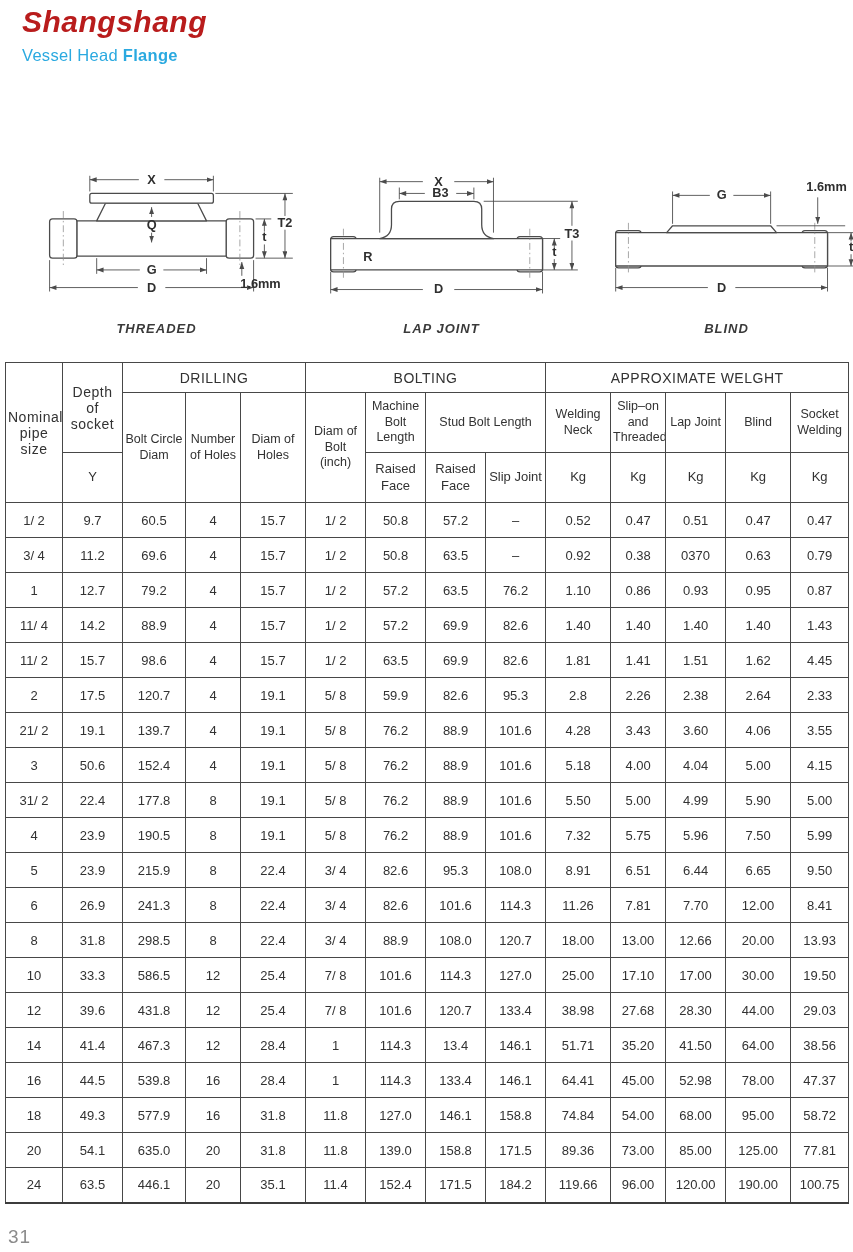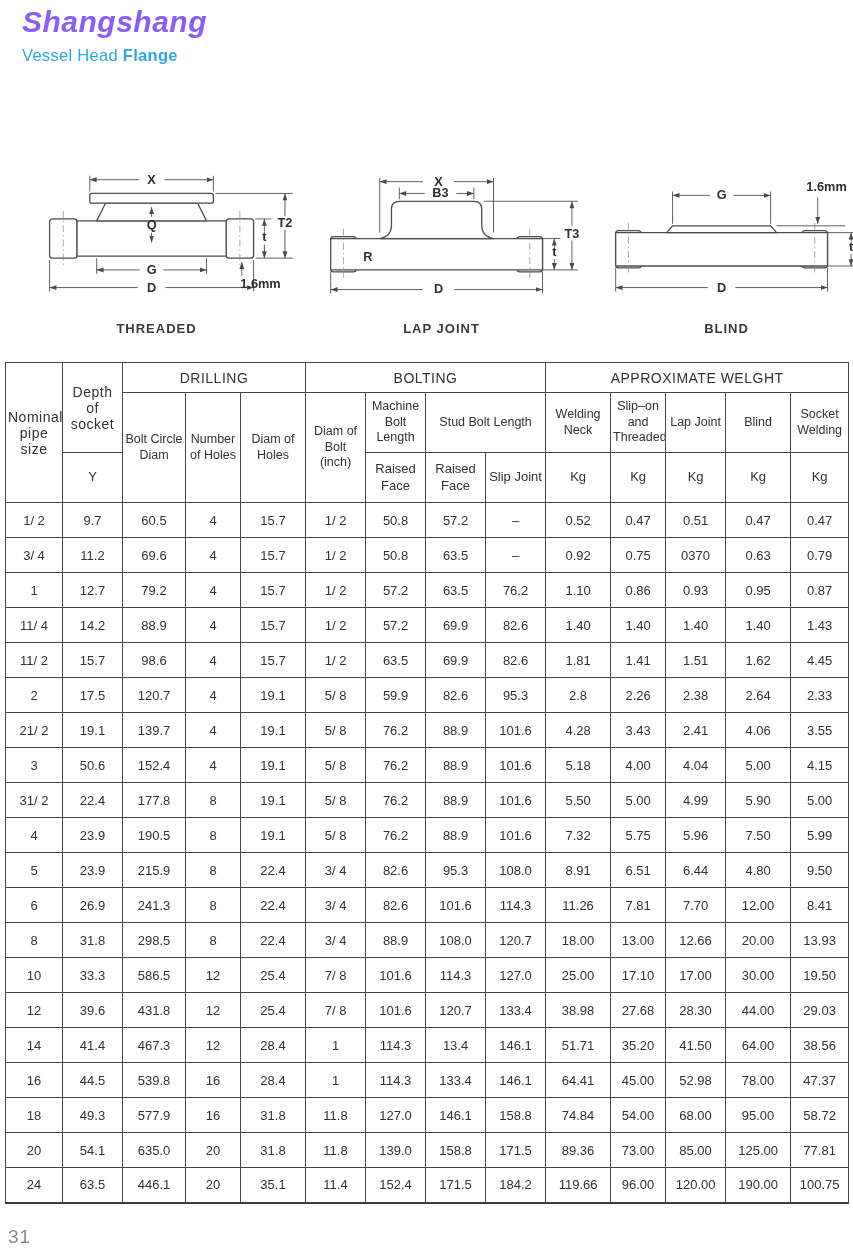--- a/index.html
+++ b/index.html
@@ -6,33 +6,33 @@
   body { background:#e8e8e8; font-family:"Liberation Sans", sans-serif; }
   .page {
     position:relative; width:853px; height:1252px; background:#ffffff;
     overflow:hidden; margin:0 auto;
   }
   
   .hdr { position:relative; height:92px; }
   .logo { position:absolute; left:22px; top:6px; }
   .logo-brand {
     font-style:italic; font-weight:bold; font-size:30px; letter-spacing:0.5px;
-    color:#8b5cf6; line-height:1.05;
+    color:#b91c1c; line-height:1.05;
   }
   .logo-tag { font-size:16.5px; color:#2aa9e0; letter-spacing:0.3px; margin-top:8px; }
   .logo-tag .bold { font-weight:bold; }
   .page-title {
     position:absolute; left:240px; right:6px; top:32px; text-align:center;
     font-size:30px; color:#3b3b3b; letter-spacing:0.5px; white-space:nowrap;
   }
   
   .diagrams { display:flex; justify-content:space-between; padding:0 14px; margin-top:72px; }
   .fig { width:285px; text-align:center; }
   .fig svg { display:block; margin:0 auto; }
-  .fig-cap { font-size:13px; font-weight:bold; color:#3a3a3a; letter-spacing:1px; margin-top:4px; }
+  .fig-cap { font-size:13px; font-weight:bold; color:#3a3a3a; letter-spacing:1px; margin-top:4px;font-style:italic; }
   .ol  { fill:#ffffff; stroke:#4b4b4b; stroke-width:1.3; stroke-linejoin:round; }
   .dim { stroke:#4b4b4b; stroke-width:0.9; fill:none; }
   .cl  { stroke:#8f8f8f; stroke-width:0.8; stroke-dasharray:7 3 1.5 3; fill:none; }
   .dt  { font-family:"Liberation Sans", sans-serif; font-size:13px; font-weight:bold;
          fill:#2f2f2f; text-anchor:middle; }
   
   table.spec {
     border-collapse:collapse; table-layout:fixed; width:843px; margin:26px 0 0 5px;
     font-size:13px; color:#323232;
   }
@@ -276,21 +276,21 @@
           <td>3/ 4</td>
           <td>11.2</td>
           <td>69.6</td>
           <td>4</td>
           <td>15.7</td>
           <td>1/ 2</td>
           <td>50.8</td>
           <td>63.5</td>
           <td>–</td>
           <td>0.92</td>
-          <td>0.75</td>
+          <td>0.38</td>
           <td>0370</td>
           <td>0.63</td>
           <td>0.79</td>
         </tr>
         <tr>
           <td>1</td>
           <td>12.7</td>
           <td>79.2</td>
           <td>4</td>
           <td>15.7</td>
@@ -357,21 +357,21 @@
           <td>19.1</td>
           <td>139.7</td>
           <td>4</td>
           <td>19.1</td>
           <td>5/ 8</td>
           <td>76.2</td>
           <td>88.9</td>
           <td>101.6</td>
           <td>4.28</td>
           <td>3.43</td>
-          <td>2.41</td>
+          <td>3.60</td>
           <td>4.06</td>
           <td>3.55</td>
         </tr>
         <tr>
           <td>3</td>
           <td>50.6</td>
           <td>152.4</td>
           <td>4</td>
           <td>19.1</td>
           <td>5/ 8</td>
@@ -422,21 +422,21 @@
           <td>215.9</td>
           <td>8</td>
           <td>22.4</td>
           <td>3/ 4</td>
           <td>82.6</td>
           <td>95.3</td>
           <td>108.0</td>
           <td>8.91</td>
           <td>6.51</td>
           <td>6.44</td>
-          <td>4.80</td>
+          <td>6.65</td>
           <td>9.50</td>
         </tr>
         <tr>
           <td>6</td>
           <td>26.9</td>
           <td>241.3</td>
           <td>8</td>
           <td>22.4</td>
           <td>3/ 4</td>
           <td>82.6</td>

